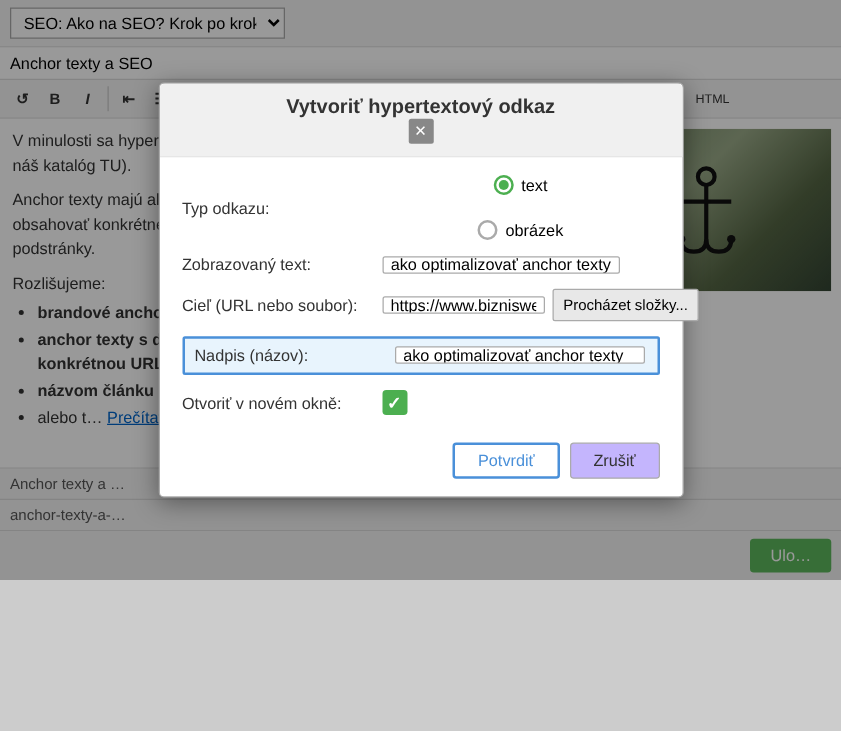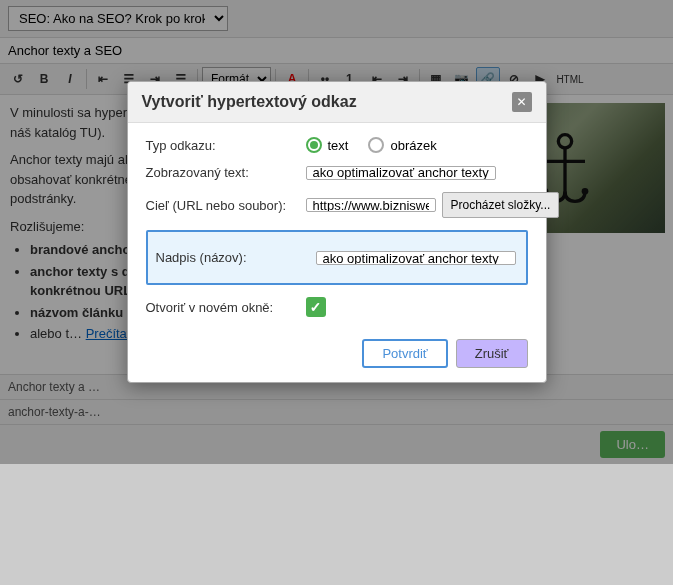--- a/index.html
+++ b/index.html
@@ -177,20 +177,21 @@
       position: relative;
     }
     .modal-header {
       background: #f0f0f0;
       border-bottom: 1px solid #ddd;
       padding: 10px 14px;
       display: flex;
       align-items: center;
       justify-content: space-between;
       border-radius: 4px 4px 0 0;
+      flex-direction: column;
     }
     .modal-title {
       font-size: 16px;
       font-weight: bold;
       color: #333;
     }
     .modal-close {
       width: 20px;
       height: 20px;
       background: #888;
@@ -219,20 +220,21 @@
     }
     .form-controls {
       display: flex;
       align-items: center;
       gap: 6px;
       flex: 1;
     }
     .radio-group {
       display: flex;
       gap: 20px;
+      flex-direction: column;
     }
     .radio-option {
       display: flex;
       align-items: center;
       gap: 6px;
       font-size: 13px;
     }
     .radio-circle {
       width: 16px;
       height: 16px;
@@ -273,24 +275,24 @@
       font-size: 12px;
       cursor: pointer;
       height: 26px;
       border-radius: 2px;
       white-space: nowrap;
     }
     .highlighted-row {
       background: #e8f4fd;
       border: 2px solid #4a90d9;
       border-radius: 2px;
-      padding: 18px 8px;
+      padding: 6px 8px;
       margin-bottom: 12px;
       display: flex;
-      align-items: flex-end;
+      align-items: flex-start;
     }
     .highlighted-row .form-label {
       
     }
     .text-input.highlighted {
       border: 1px solid #aaa;
       background: #fff;
       width: 200px;
     }
     .checkbox-row {

